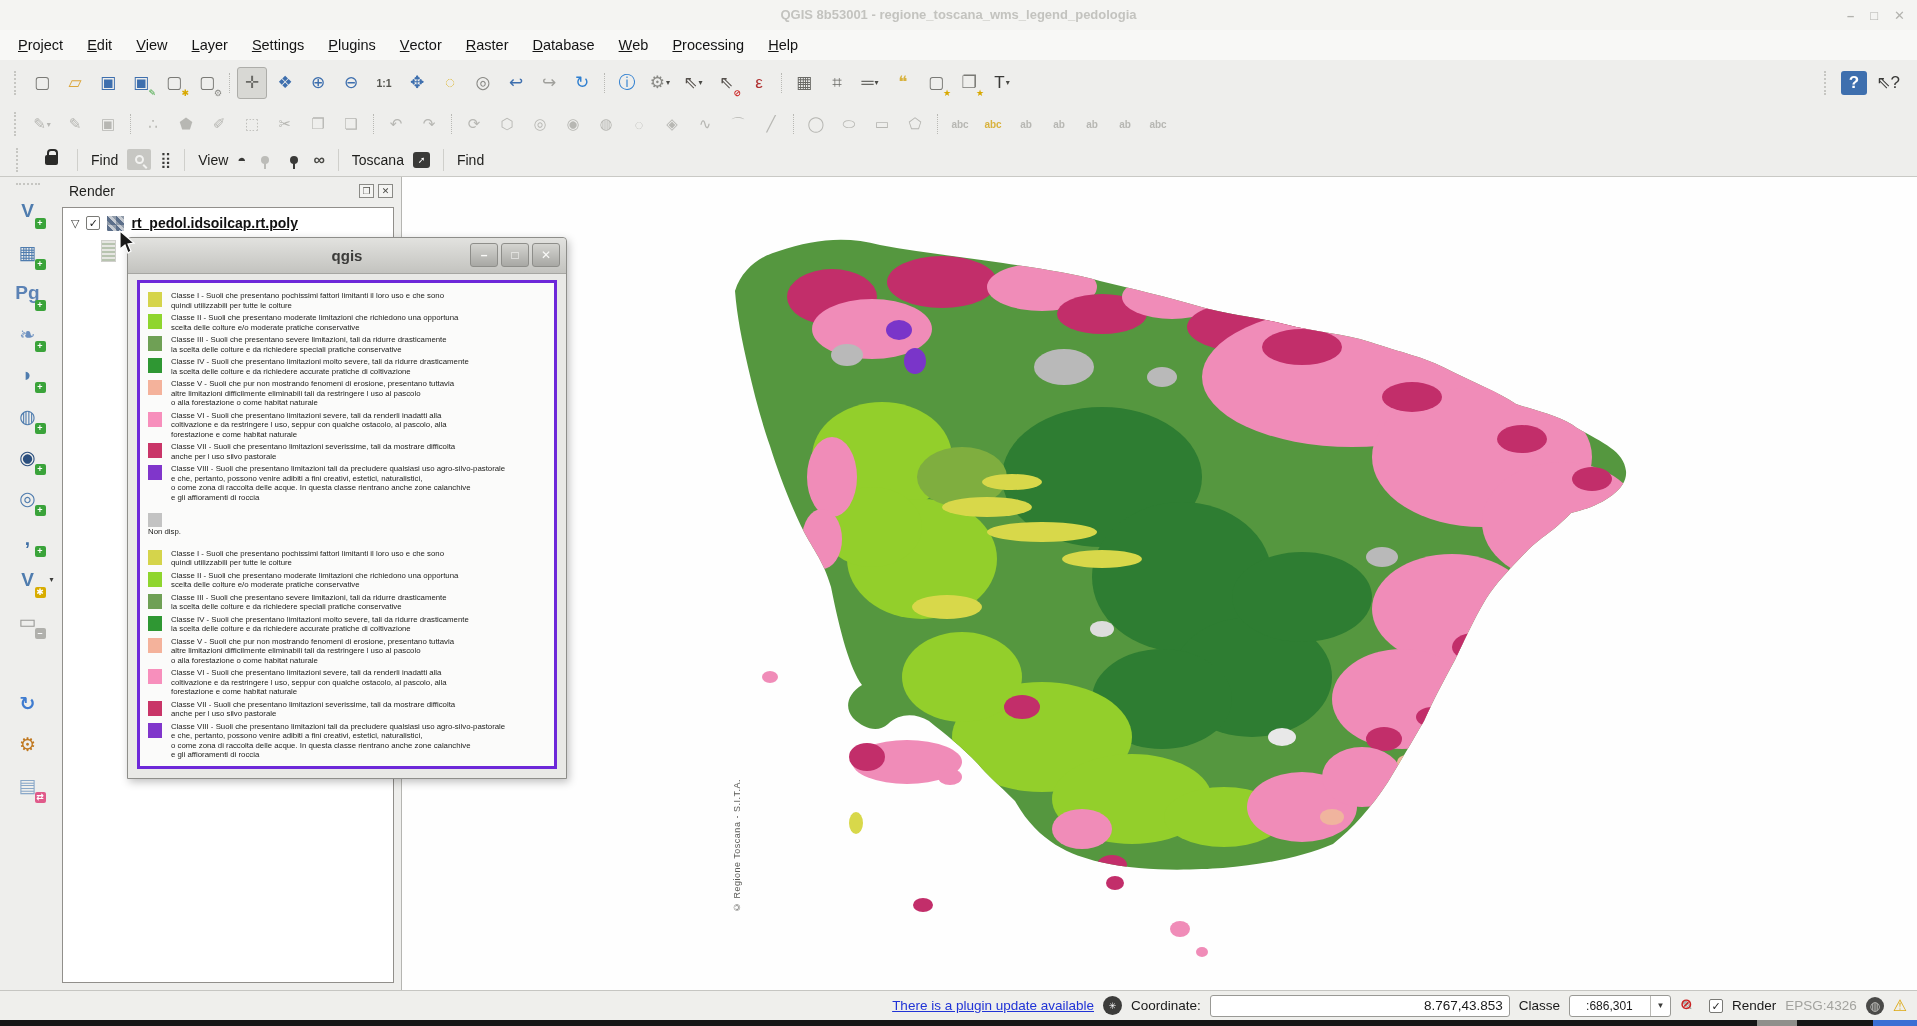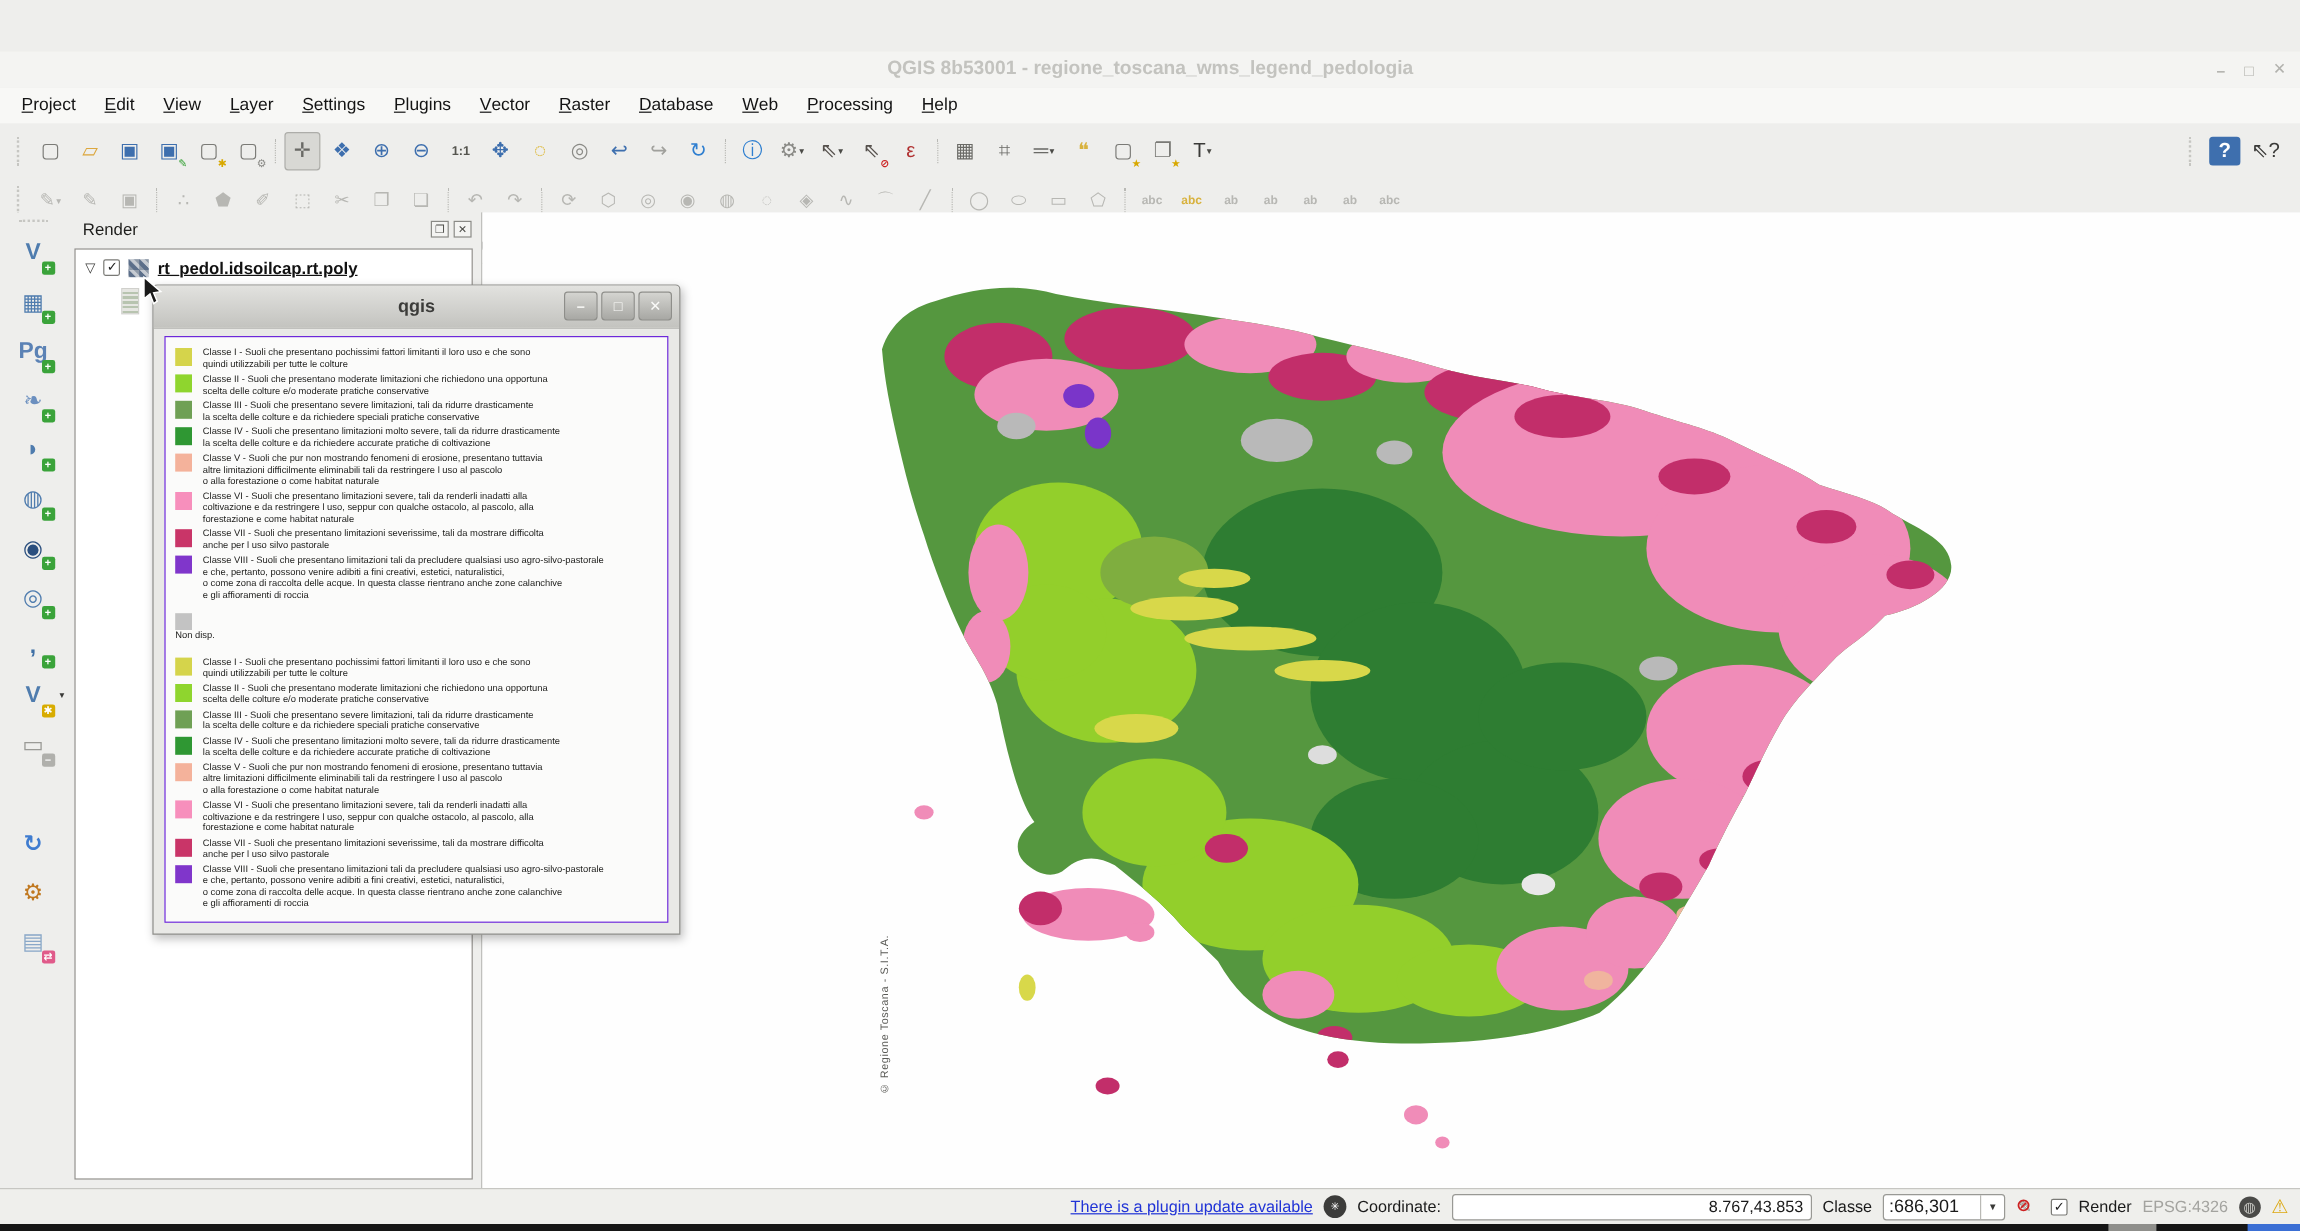--- a/index.html
+++ b/index.html
@@ -1,21 +1,21 @@
 <!DOCTYPE html>
 <html><head>
 <meta charset="utf-8">
 <style>
   * { margin:0; padding:0; box-sizing:border-box; }
   body { font-family:"Liberation Sans","DejaVu Sans",sans-serif; background:#000; }
   .app { position:relative; width:1917px; height:1026px; background:#eeeeec; overflow:hidden; }
 
   
   .titlebar { height:30px; background:#f4f4f2; position:relative; }
-  .titlebar .title { text-align:center; line-height:30px; color:#c3c3bf; font-size:16px; font-weight:bold;margin-top:43px; }
+  .titlebar .title { text-align:center; line-height:30px; color:#c3c3bf; font-size:13px; font-weight:bold; }
   .win-controls { position:absolute; right:12px; top:0; height:30px; display:flex; gap:16px; align-items:center; }
   .win-controls span { color:#b2b2ae; font-size:13px; font-weight:bold; cursor:default; }
 
   
   .menubar { height:30px; background:#f8f8f6; display:flex; align-items:center; padding-left:6px; font-size:14.5px; color:#141414; }
   .menubar .menu-item { padding:0 12px; height:100%; display:flex; align-items:center; }
 
   
   .tb1 { height:45px; background:#eeeeec; display:flex; align-items:center; padding-left:10px; gap:3px; }
   .tb2 { height:38px; background:#eeeeec; display:flex; align-items:center; padding-left:10px; gap:3px; }
@@ -76,35 +76,35 @@
 
   .canvas { flex:1; background:#fefefe; position:relative; overflow:hidden; }
   .attribution { position:absolute; left:330px; top:600px; height:135px; writing-mode:vertical-rl; transform:rotate(180deg); font-size:9px; color:#5a5a56; letter-spacing:0.5px; }
 
   
   .dialog { position:absolute; left:127px; top:237px; width:440px; height:542px; background:#e9e9e6; border:1px solid #8e8e8a; border-radius:4px 4px 0 0; box-shadow:2px 3px 8px rgba(0,0,0,0.25); z-index:50; }
   .dialog-titlebar { height:36px; background:linear-gradient(#e2e2df,#c3c3bf); border-bottom:1px solid #a6a6a2; border-radius:4px 4px 0 0; position:relative; display:flex; align-items:center; justify-content:center; }
   .dialog-title { font-size:15px; font-weight:bold; color:#3c3c3a; }
   .dialog-btns { position:absolute; right:6px; top:5px; display:flex; gap:3px; }
   .dialog-btn { width:28px; height:24px; background:linear-gradient(#d4d4d0,#a8a8a4); border:1px solid #8e8e8a; border-radius:3px; color:#fafaf8; font-size:12px; font-weight:bold; display:flex; align-items:center; justify-content:center; }
-  .dialog-body { position:absolute; left:9px; right:9px; top:42px; bottom:9px; background:#fbfbfa; border:1px solid #6d28d9; padding:8px 8px; overflow:hidden; }
+  .dialog-body { position:absolute; left:9px; right:9px; top:42px; bottom:9px; background:#fbfbfa; border:3px solid #6d28d9; padding:8px 8px; overflow:hidden; }
   .leg-group2 { margin-top:12px; }
   .leg-item { display:flex; align-items:flex-start; margin-bottom:3px; }
   .leg-item:nth-child(9) { margin-top:10px;flex-direction:column; }
   .swatch { width:14px; height:15px; flex:0 0 14px; margin-right:9px; margin-top:1px; }
   .leg-text { font-size:7.8px; line-height:9.5px; color:#1c1c1a; white-space:pre-line; }
 
   
   .statusbar { position:absolute; left:0; right:0; bottom:6px; height:30px; background:#efefec; border-top:1px solid #c6c6c2; display:flex; align-items:center; padding:0 10px; gap:9px; font-size:13.5px; color:#1a1a1a; }
   .sb-spacer { flex:1; }
   .sb-link { color:#2033d6; text-decoration:underline; }
   .plugicon { width:19px; height:19px; border-radius:50%; background:#3c3c3a; color:#fff; font-size:9px; display:flex; align-items:center; justify-content:center; }
   .sb-input { width:300px; height:22px; background:#fff; border:1px solid #999995; border-radius:3px; text-align:right; padding:0 6px; font-size:13.5px; line-height:20px; color:#1a1a1a; }
   .sb-combo { width:102px; height:22px; background:#fff; border:1px solid #999995; border-radius:3px; display:flex; align-items:center; }
-  .sb-combo .combo-val { flex:1; padding-left:4px; font-size:15px; }
+  .sb-combo .combo-val { flex:1; padding-left:16px; font-size:12px; }
   .sb-combo .combo-arrow { width:20px; height:100%; border-left:1px solid #b9b9b5; font-size:8px; display:flex; align-items:center; justify-content:center; color:#3a3a38; }
   .scalelock { position:relative; width:20px; height:20px; }
   .scalelock .pen { position:absolute; left:2px; top:2px; color:#8a8a86; font-size:13px; }
   .scalelock .noo { position:absolute; left:0px; top:-1px; color:#cc2222; font-size:15px; font-weight:bold; }
   .sb-cb { width:14px; height:14px; background:#fff; border:1px solid #7a7a76; border-radius:2px; font-size:11px; line-height:12px; text-align:center; color:#222; }
   .sb-epsg { color:#a3a39f; }
   .crsicon { width:18px; height:18px; border-radius:50%; background:#4a4a48; color:#c9c9c5; font-size:12px; display:flex; align-items:center; justify-content:center; }
   .warnicon { color:#dca812; font-size:16px; }
 
   .taskbar { position:absolute; left:0; right:0; bottom:0; height:6px; background:#161616; }

